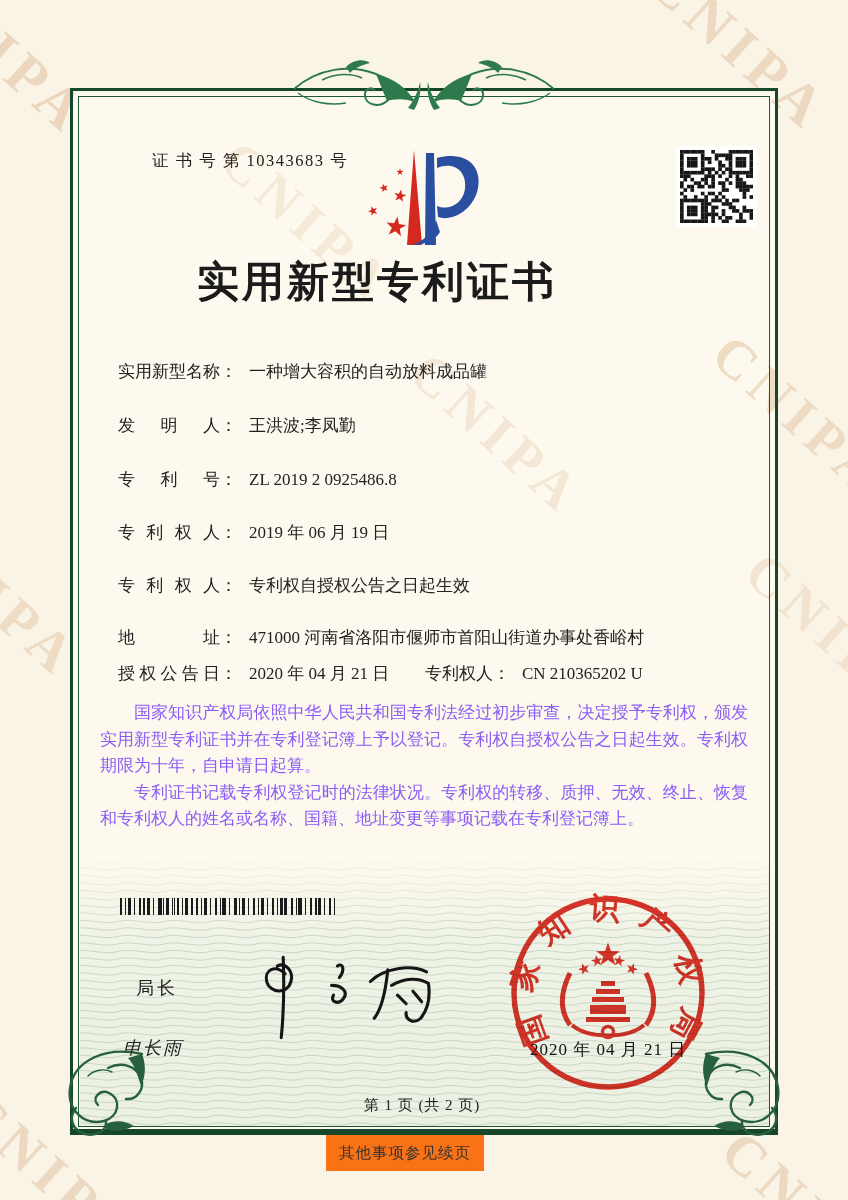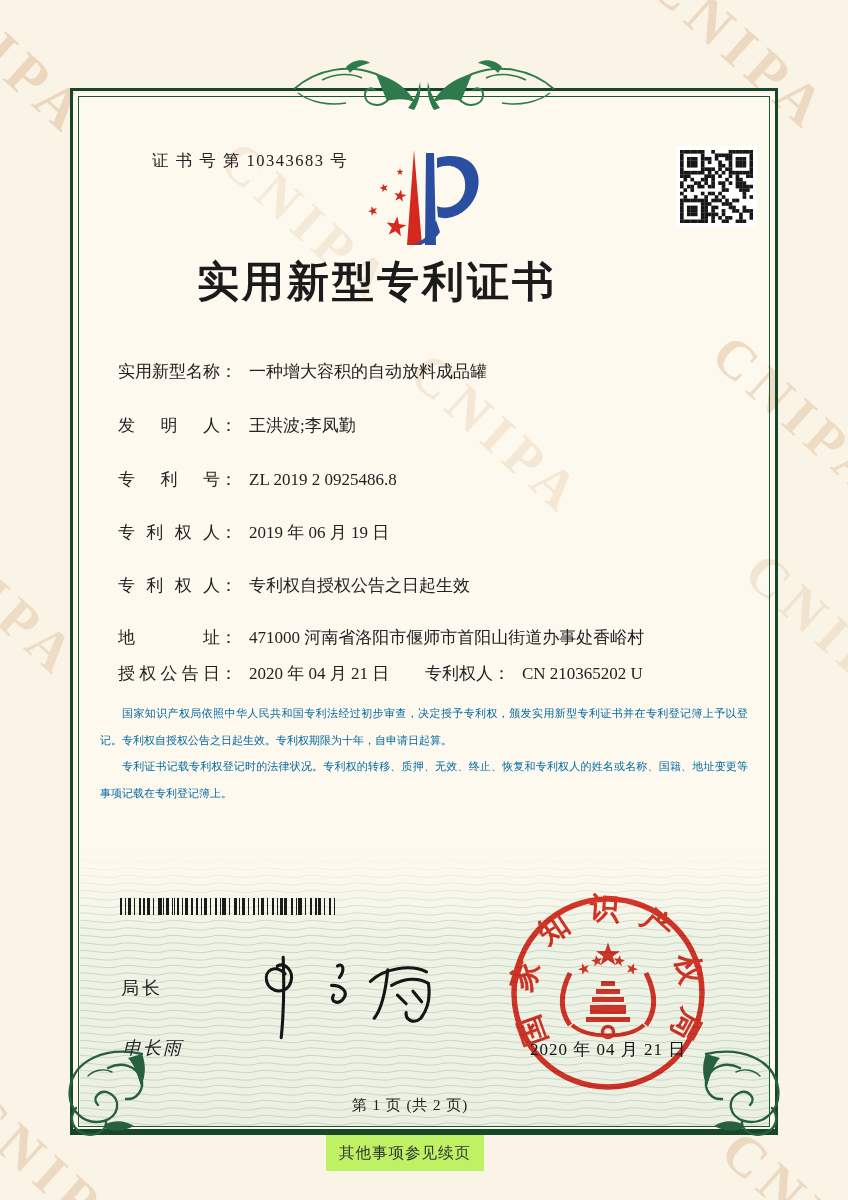--- a/index.html
+++ b/index.html
@@ -28,37 +28,37 @@
   .qr-wrap{position:absolute;left:676px;top:146px;width:81px;height:81px;background:#fff;z-index:4;padding:0;}
   .qr-wrap svg{position:absolute;left:4px;top:4px;width:73px;height:73px;}
   .title{position:absolute;left:0;top:254px;width:754px;text-align:center;font-size:42px;
       font-weight:700;letter-spacing:3px;z-index:4;color:#1b1b1b;}
   .field{position:absolute;left:118px;width:640px;font-size:17px;line-height:22px;z-index:4;white-space:nowrap;}
   .flabel{display:inline-block;width:102px;text-align:justify;text-align-last:justify;vertical-align:top;}
   .fplain{display:inline-block;vertical-align:top;}
   .fcolon{display:inline-block;vertical-align:top;}
   .fvalue{display:inline-block;margin-left:12px;vertical-align:top;}
   .pair2{position:absolute;left:307px;top:0;}
-  .body-text{position:absolute;left:100px;top:700px;width:648px;font-size:11px;line-height:26.5px;
-      text-align:justify;z-index:4;color:#0369a1;}
+  .body-text{position:absolute;left:100px;top:700px;width:648px;font-size:17px;line-height:26.5px;
+      text-align:justify;z-index:4;color:#8b5cf6;}
   .body-text p{margin:0;text-indent:2em;}
   .barcode{position:absolute;left:120px;top:898px;width:216px;height:17px;z-index:4;
     background-image:
       repeating-linear-gradient(90deg,#1b1b1b 0 2px,rgba(0,0,0,0) 2px 5px,#1b1b1b 5px 6px,rgba(0,0,0,0) 6px 8px,#1b1b1b 8px 11px,rgba(0,0,0,0) 11px 14px,#1b1b1b 14px 15px,rgba(0,0,0,0) 15px 19px),
       repeating-linear-gradient(90deg,rgba(0,0,0,0) 0 9px,#1b1b1b 9px 11px,rgba(0,0,0,0) 11px 23px,#1b1b1b 23px 24px,rgba(0,0,0,0) 24px 31px);}
-  .director-title{position:absolute;left:121px;top:976px;font-size:18px;letter-spacing:3px;z-index:4;}
+  .director-title{position:absolute;left:136px;top:976px;font-size:18px;letter-spacing:3px;z-index:4;}
   .director-name{position:absolute;left:123px;top:1036px;font-size:18px;letter-spacing:2px;z-index:4;font-style:italic;}
   .sig{position:absolute;left:258px;top:950px;width:184px;height:94px;z-index:4;}
   .seal{position:absolute;left:508px;top:893px;width:200px;height:200px;z-index:4;
         mix-blend-mode:multiply;opacity:.95;}
   .seal-date{position:absolute;left:508px;top:1038px;width:200px;text-align:center;font-size:17px;
         letter-spacing:1px;color:#111;z-index:5;}
-  .page-info{position:absolute;left:4px;top:1096px;width:812px;text-align:center;font-size:15px;
+  .page-info{position:absolute;left:16px;top:1096px;width:812px;text-align:center;font-size:15px;
         letter-spacing:1px;z-index:4;}
-  .note-box{position:absolute;left:326px;top:1135px;width:158px;height:36px;background:#bef264;
+  .note-box{position:absolute;left:326px;top:1135px;width:158px;height:36px;background:#f97316;
         z-index:4;text-align:center;line-height:36px;font-size:15.5px;letter-spacing:1px;color:#333;}
 </style>
 </head>
 <body>
 
 <div class="page">
 
   <div class="inner-bg"></div>
 
   <span class="wm" style="left:-60px;top:-48px;font-size:58px;opacity:.85">CNIPA</span>

